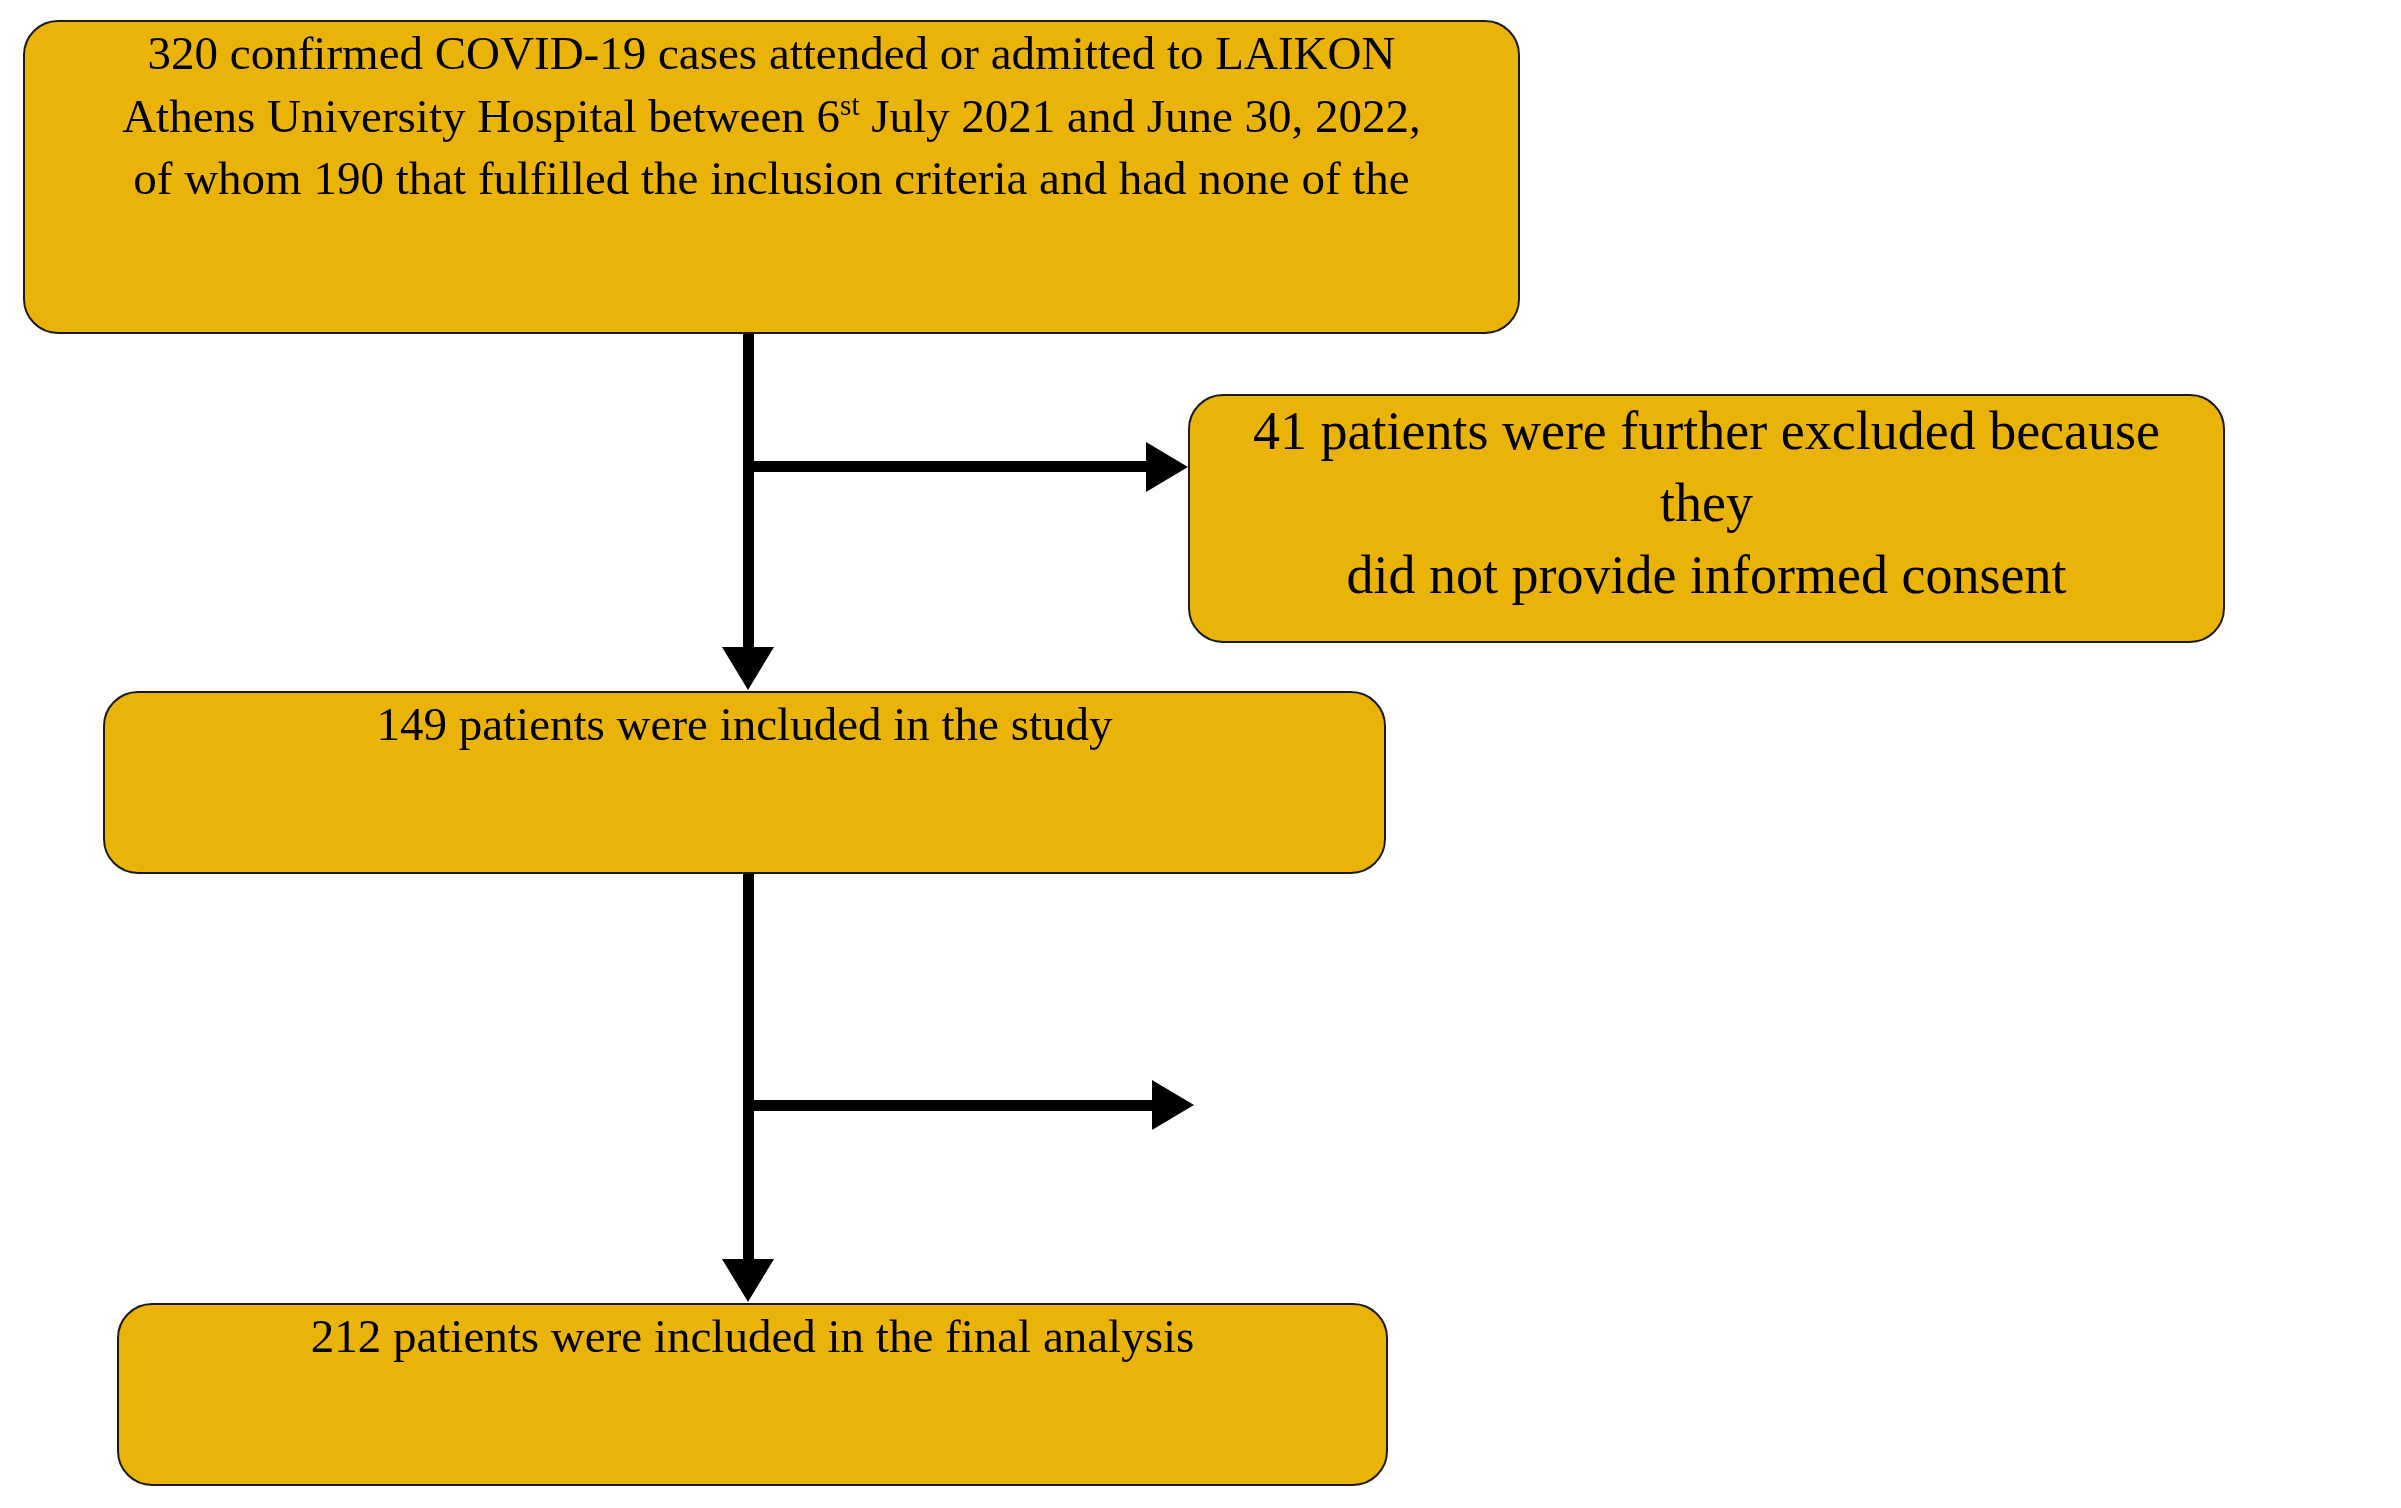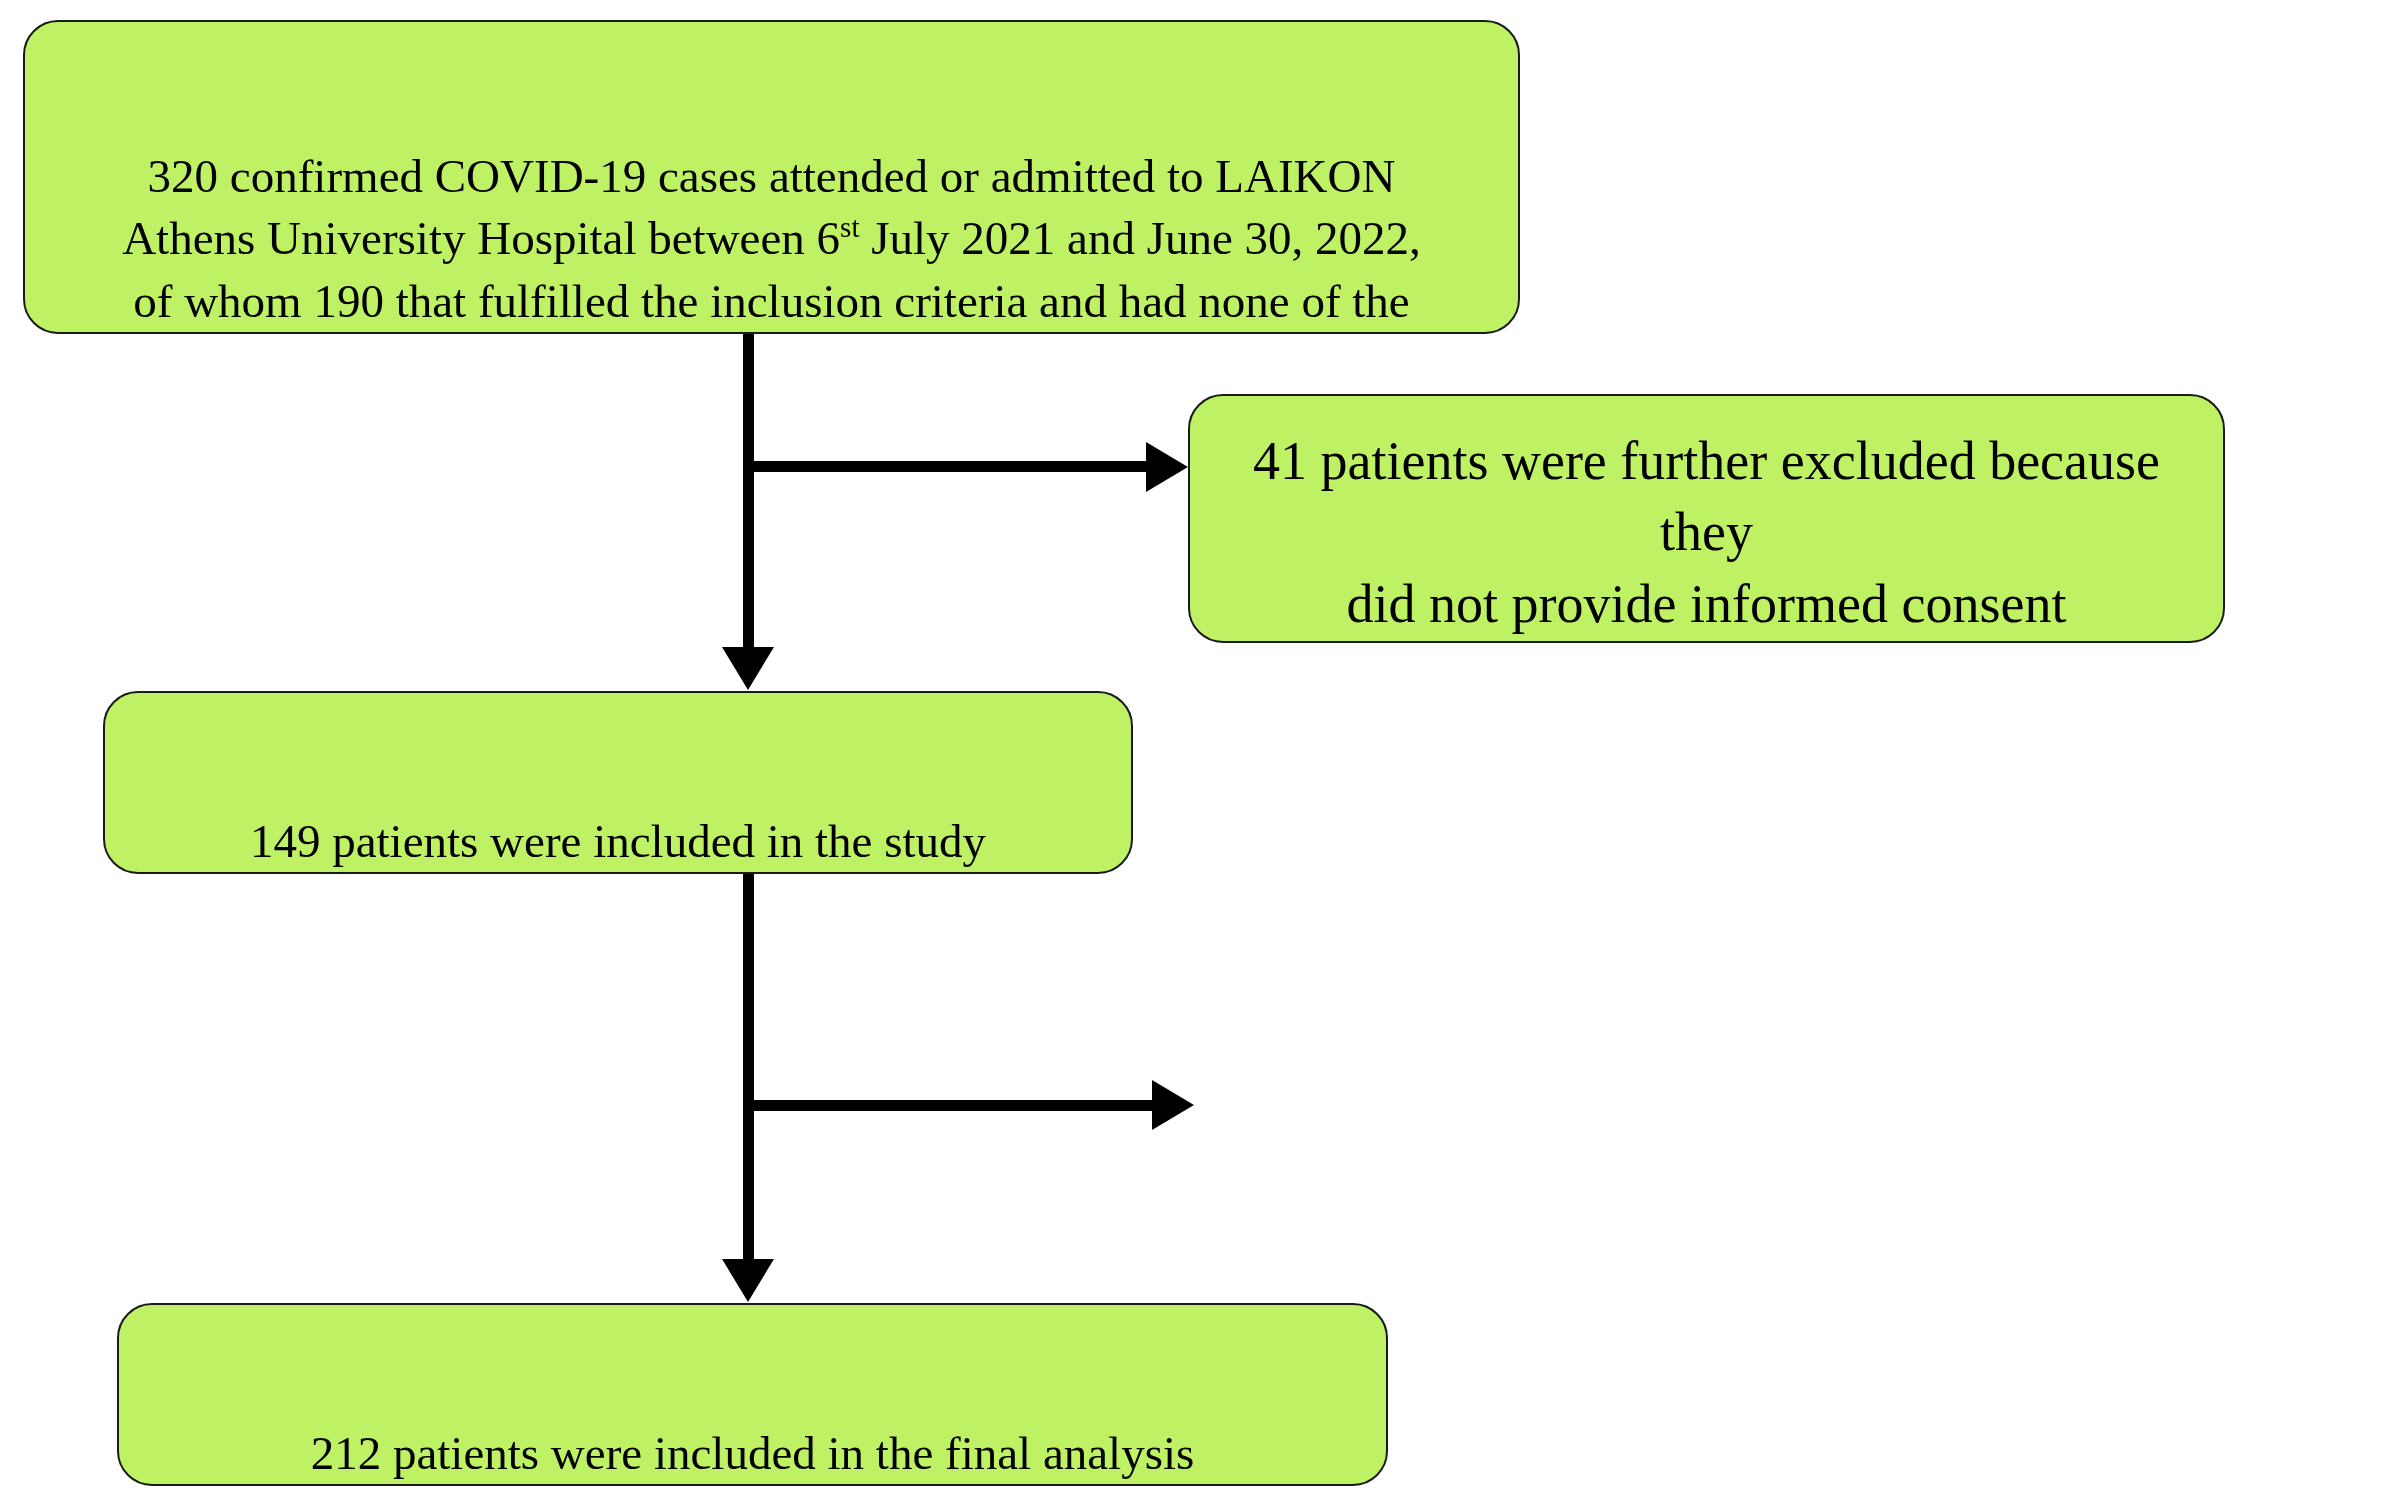--- a/index.html
+++ b/index.html
@@ -15,23 +15,23 @@
     overflow: hidden;
     font-family: "Liberation Serif", "DejaVu Serif", serif;
     color: #000000;
   }
 
   .node {
     position: absolute;
     box-sizing: border-box;
     border: 2.9px solid #1a1a1a;
     border-radius: 35px;
-    background: #bef264;
+    background: #eab308;
     display: flex;
-    align-items: flex-end;
+    align-items: flex-start;
     justify-content: center;
     text-align: center;
     font-family: Liberation Serif, serif;
   }
   .node .txt {
     display: block;
     width: 100%;
     padding: 0 17px;
     box-sizing: border-box;
     line-height: 1.33;
@@ -44,21 +44,21 @@
     width: 1497px; height: 314px;
     font-size: 47px;
   }
   #node-excluded-consent {
     left: 1188px; top: 394px;
     width: 1037px; height: 249px;
     font-size: 54px;
   }
   #node-included {
     left: 103px;  top: 691px;
-    width: 1030px; height: 183px;
+    width: 1283px; height: 183px;
     font-size: 47px;
   }
   #node-excluded-technical {
     left: 1194px; top: 943px;
     width: 1193px; height: 302px;
     font-size: 47px;
   }
   #node-final {
     left: 117px;  top: 1303px;
     width: 1271px; height: 183px;

